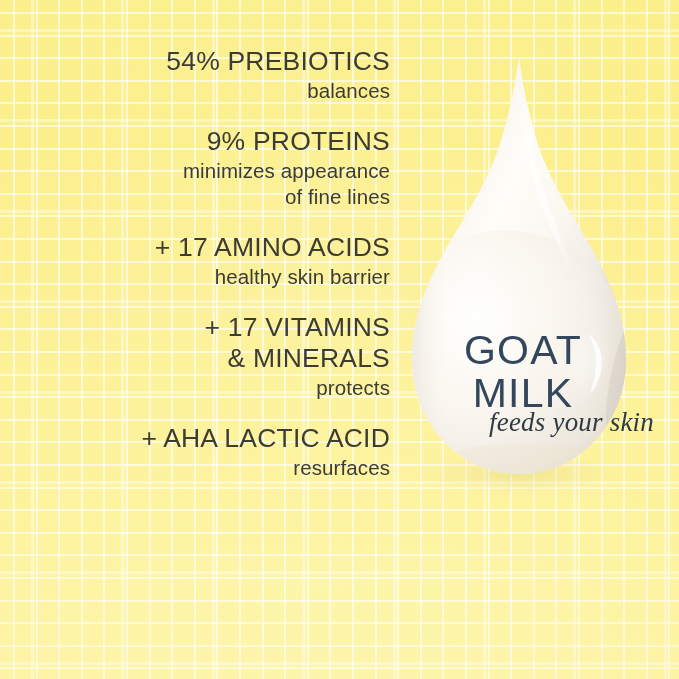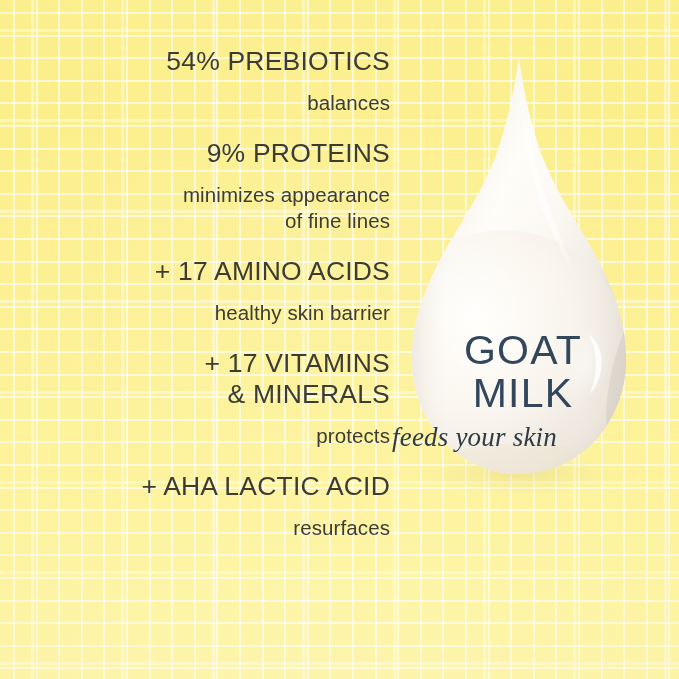--- a/index.html
+++ b/index.html
@@ -94,21 +94,21 @@
     font-weight: 400;
     white-space: pre-line;
   }
   .item-sub {
     font-size: 20.5px;
     line-height: 26px;
     letter-spacing: 0.1px;
     color: #3c3c33;
     font-weight: 400;
     white-space: pre-line;
-    margin-top: 13px;
+    margin-top: 1px;
   }
 
   
   .droplet-wrap {
     position: absolute;
     left: 392px;
     top: 46px;
     width: 262px;
     height: 500px;
   }
@@ -128,23 +128,23 @@
     text-align: center;
     color: #32465c;
     font-family: "Liberation Sans", sans-serif;
     font-weight: 400;
     letter-spacing: 1.2px;
   }
   .brand-line-1 { top: 282px; font-size: 41px; line-height: 44px; }
   .brand-line-2 { top: 325px; font-size: 41px; line-height: 44px; }
   .brand-tag {
     position: absolute;
-    top: 376px;
+    top: 361px;
     width: 100%;
-    text-align: left;
+    text-align: right;
     color: #2e3a44;
     font-family: "Liberation Serif", serif;
     font-style: italic;
     font-size: 27px;
     line-height: 30px;
     letter-spacing: 0.2px;
   }
 </style>
 </head>
 <body>

